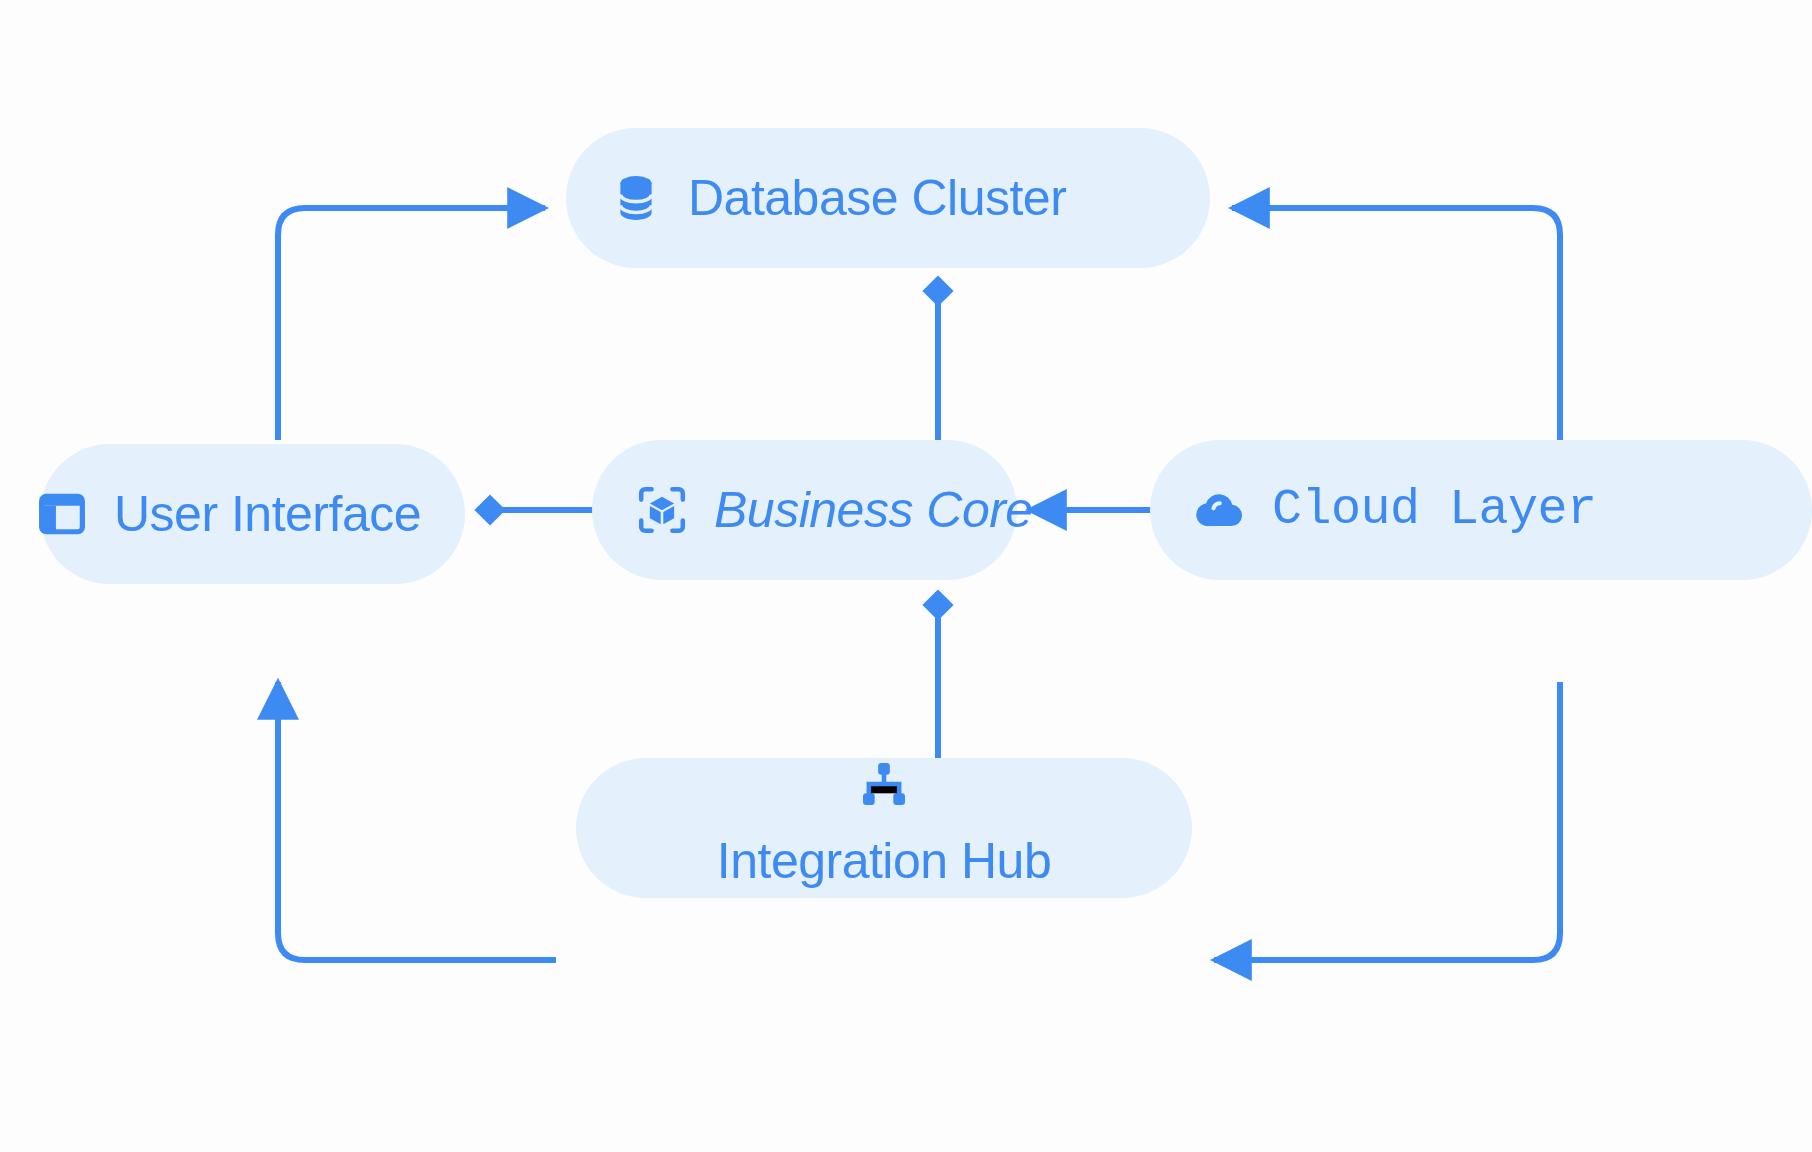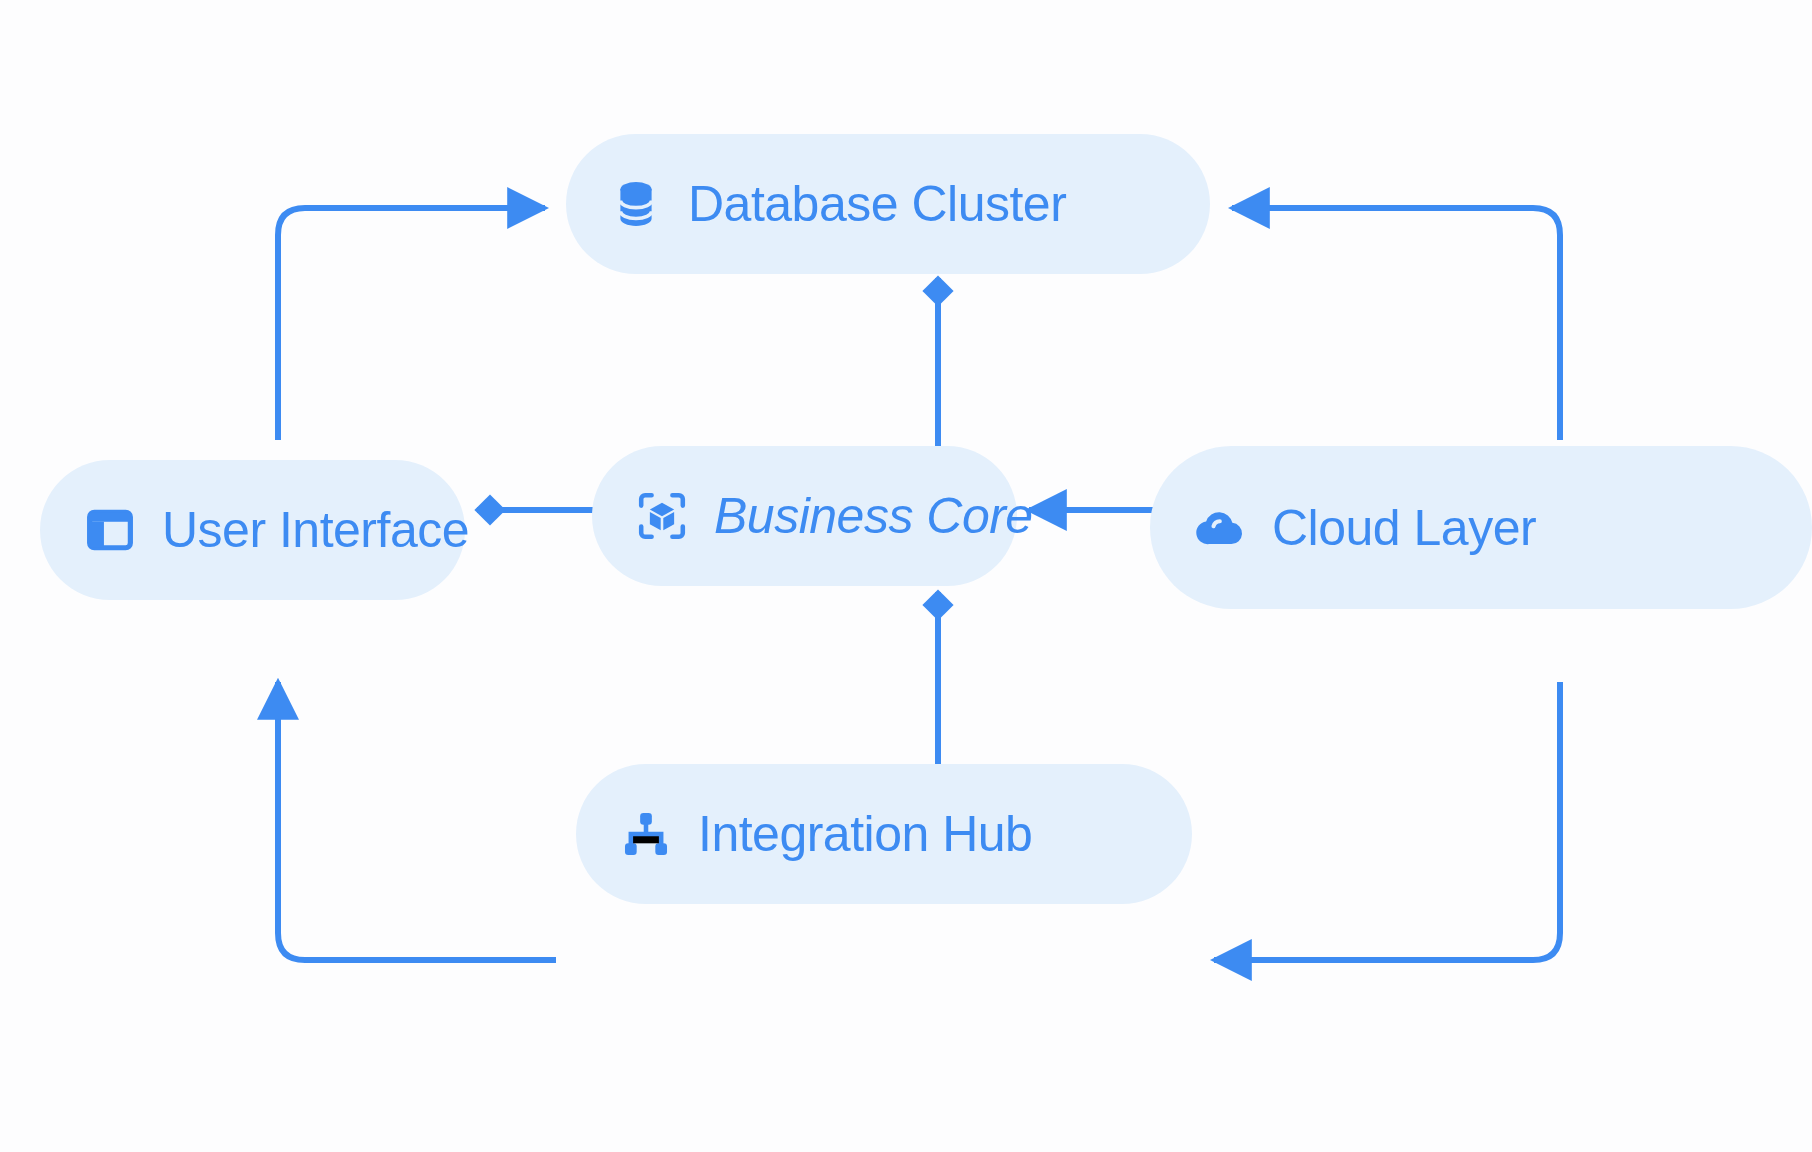--- a/index.html
+++ b/index.html
@@ -28,43 +28,42 @@
   .node {
     position: absolute;
     display: flex;
     align-items: center;
     box-sizing: border-box;
     background: #e4f0fc;
     border-radius: 999px;
     padding: 0 44px;
     gap: 26px;
     z-index: 5;
-    margin-top: 6px;
   }
   .node-icon {
     flex: 0 0 auto;
     display: block;
     width: 52px;
     height: 52px;
     line-height: 0;
   }
   .node-label {
     color: #3d8bf2;
     font-size: 50px;
     font-weight: 500;
     letter-spacing: -0.5px;
     white-space: nowrap;
     line-height: 1;
   }
   
   #node-database  { left: 566px;  top: 128px; width: 644px;  height: 140px; }
-  #node-ui        { left: 40px;   top: 454px; width: 425px;  height: 140px; }
+  #node-ui        { left: 40px;   top: 444px; width: 425px;  height: 140px; justify-content: flex-end; }
   #node-core      { left: 592px;  top: 440px; width: 425px;  height: 140px; font-style: italic; }
-  #node-cloud     { left: 1150px; top: 440px; width: 662px;  height: 163px; }
-  #node-hub       { left: 576px;  top: 758px; width: 616px;  height: 140px; }
+  #node-cloud     { left: 1150px; top: 440px; width: 662px;  height: 140px; font-family: Liberation Mono, monospace; }
+  #node-hub       { left: 576px;  top: 758px; width: 616px;  height: 140px; flex-direction: column; }
 </style>
 </head>
 <body>
 
 <div id="canvas">
 
   <svg id="edges" viewBox="0 0 1812 1152" xmlns="http://www.w3.org/2000/svg">
     <defs>
       <marker id="arrowEnd" viewBox="0 0 10 10" refX="9" refY="5" markerWidth="7" markerHeight="7" orient="auto-start-reverse">
         <path d="M 0 0 L 10 5 L 0 10 z" fill="#3d8bf2"></path>

